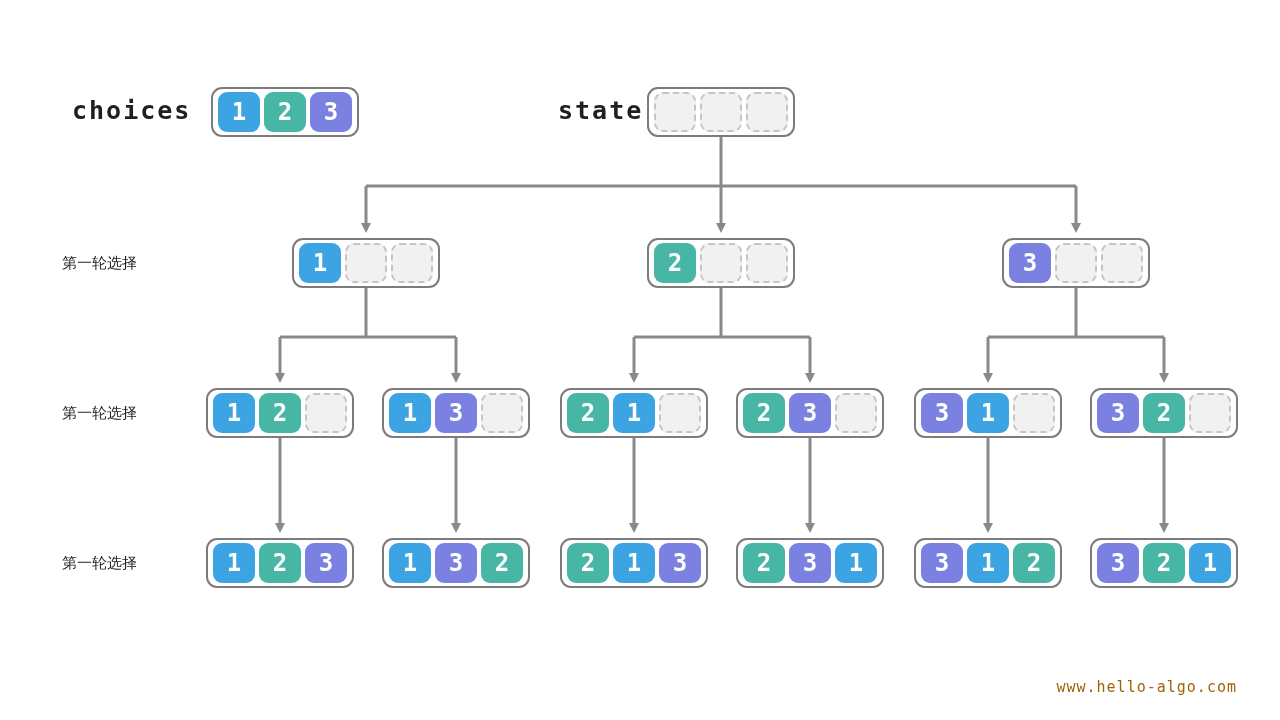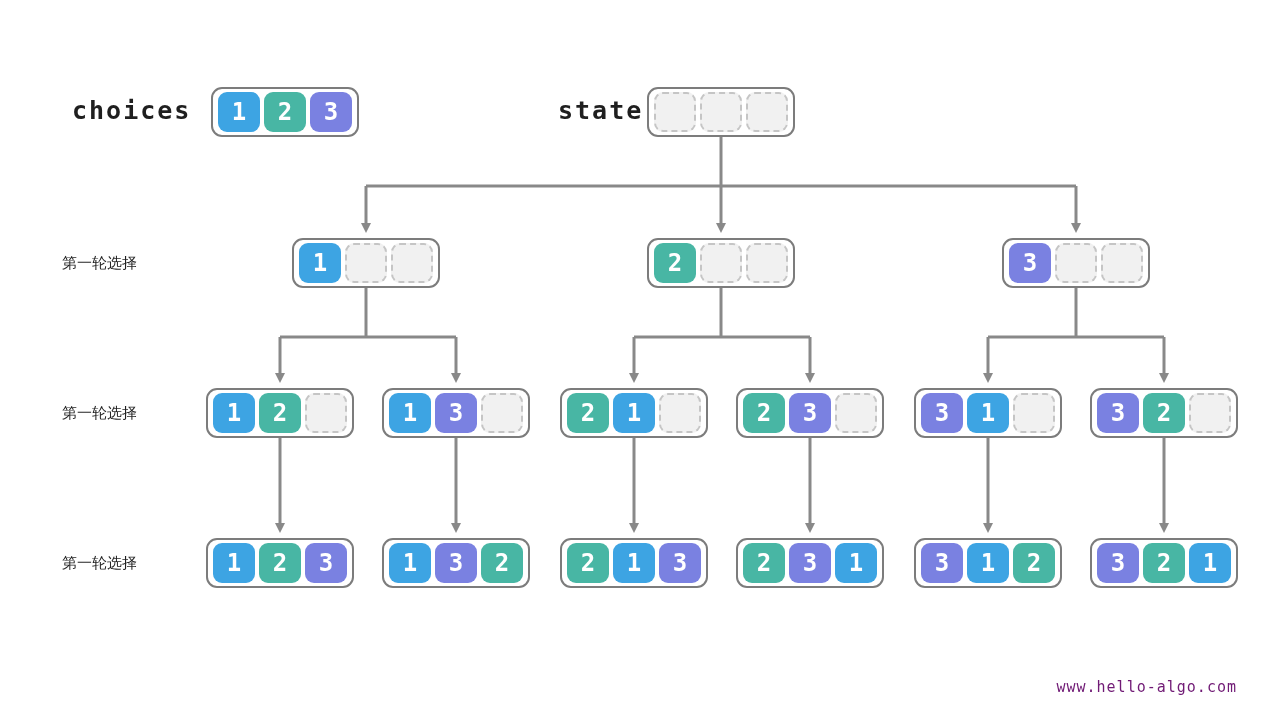--- a/index.html
+++ b/index.html
@@ -46,21 +46,21 @@
 
   .row-label{
     position:absolute;left:62px;
     font-size:15px;line-height:22px;color:#1f1f1f;
     white-space:nowrap;
   }
 
   .watermark{
     position:absolute;right:43px;top:678px;
     font-family:"DejaVu Sans Mono","Liberation Mono",monospace;
-    font-size:15px;color:#701a75;letter-spacing:1px;
+    font-size:15px;color:#a16207;letter-spacing:1px;
   }
 </style>
 </head>
 <body>
 
 <div class="canvas">
 
   <svg class="connectors" id="connectors" viewBox="0 0 1280 720" xmlns="http://www.w3.org/2000/svg">
       <defs>
         <marker id="arrow" markerUnits="userSpaceOnUse" markerWidth="14" markerHeight="14" refX="1" refY="5" orient="auto">

